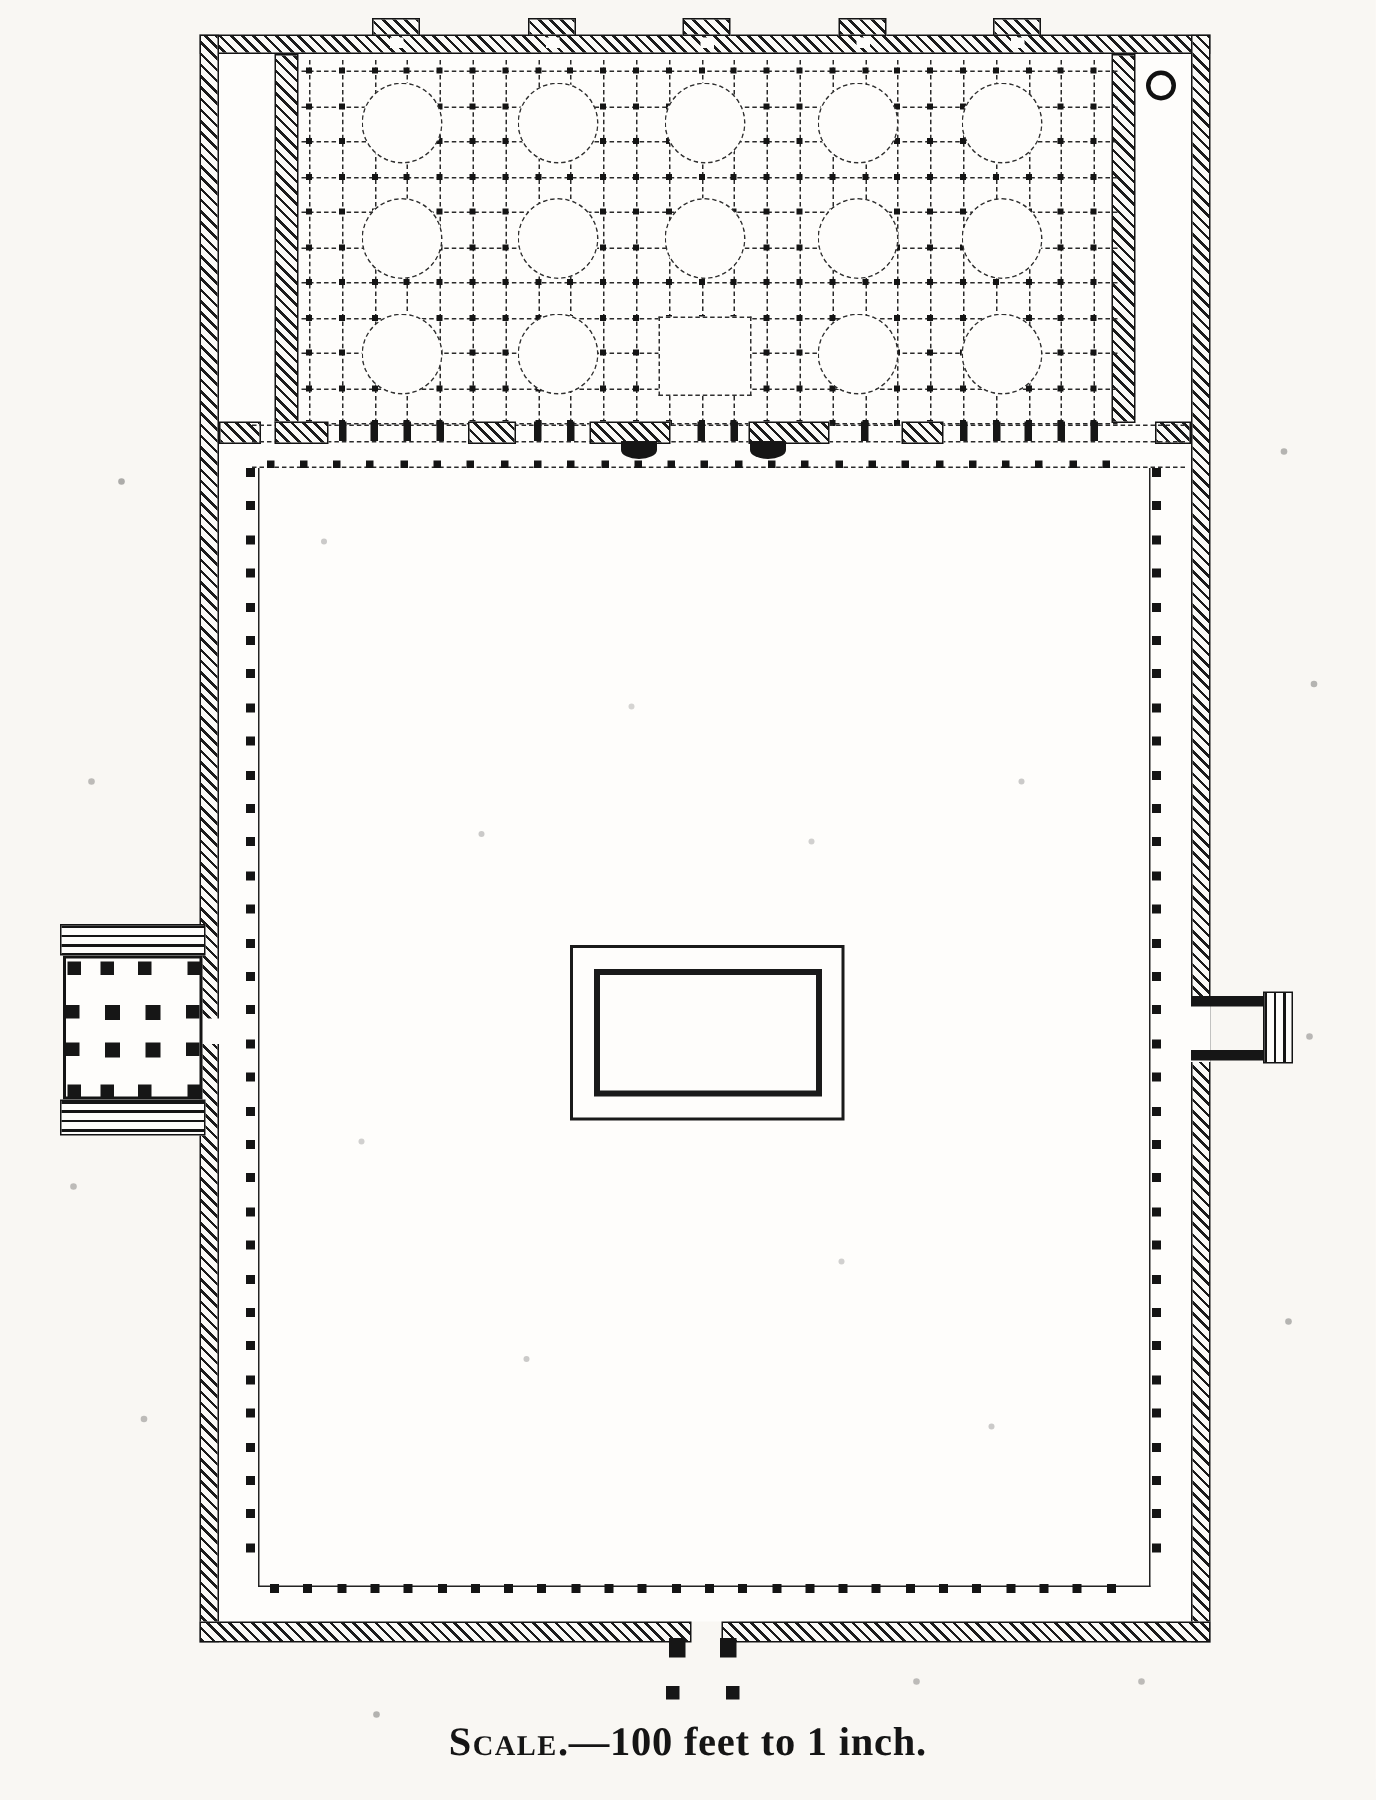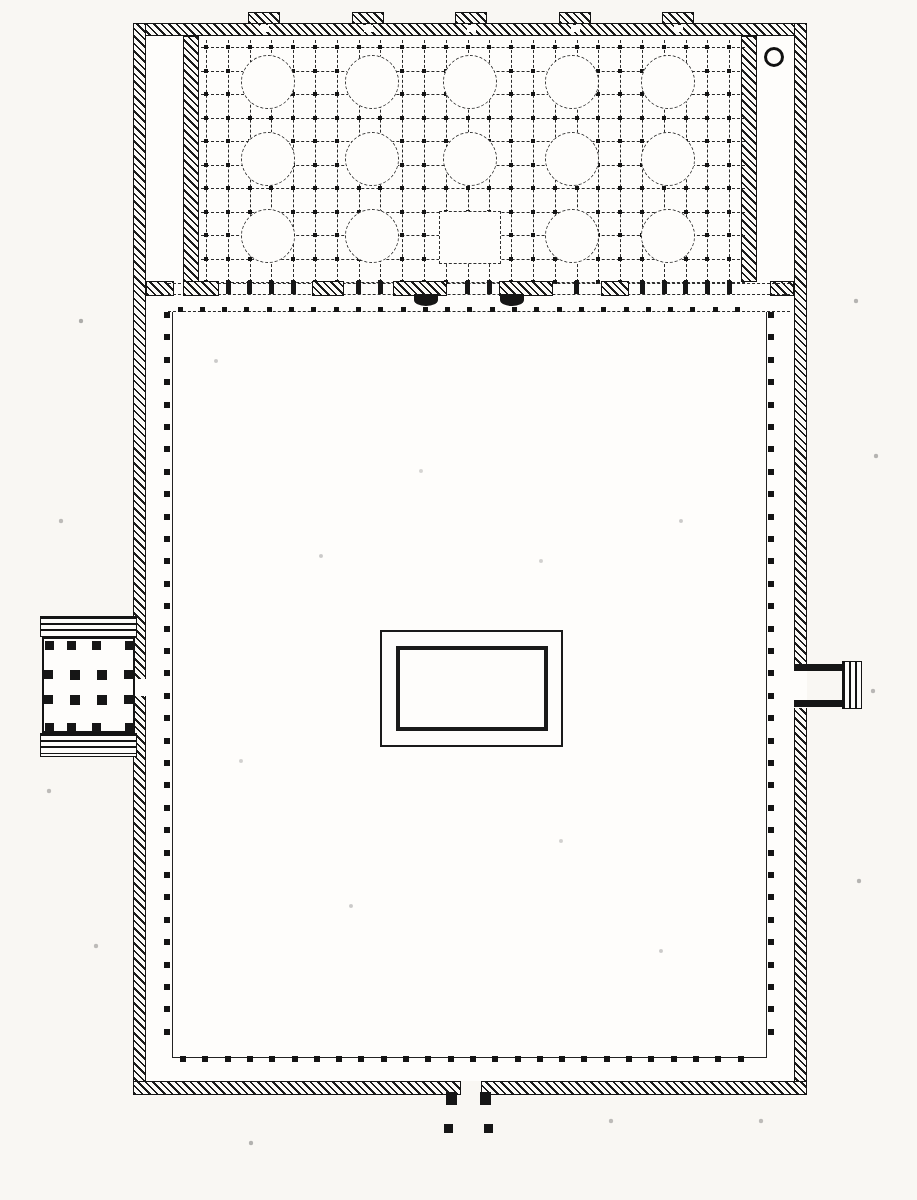--- a/index.html
+++ b/index.html
@@ -561,13 +561,16 @@
       <div class="abs solid" style="left: 124px; top: 695px; width: 9px; height: 9px;"></div>
       <div class="abs solid" style="left: 794px; top: 664px; width: 50px; height: 7px;"></div>
       <div class="abs solid" style="left: 794px; top: 700px; width: 50px; height: 7px;"></div>
       <div class="abs vstripes" style="left: 842px; top: 661px; width: 20px; height: 48px;"></div>
       <div class="abs solid" style="left: 446px; top: 1092px; width: 11px; height: 13px;"></div>
       <div class="abs solid" style="left: 480px; top: 1092px; width: 11px; height: 13px;"></div>
       <div class="abs solid" style="left: 444px; top: 1124px; width: 9px; height: 9px;"></div>
       <div class="abs solid" style="left: 484px; top: 1124px; width: 9px; height: 9px;"></div>
     </div>
   <div id="speckles"></div>
+  <div id="caption">
+    <span class="sc">Scale</span><span>.—100 feet to 1 inch.</span>
+  </div>
 </div>
 
 </body></html>

